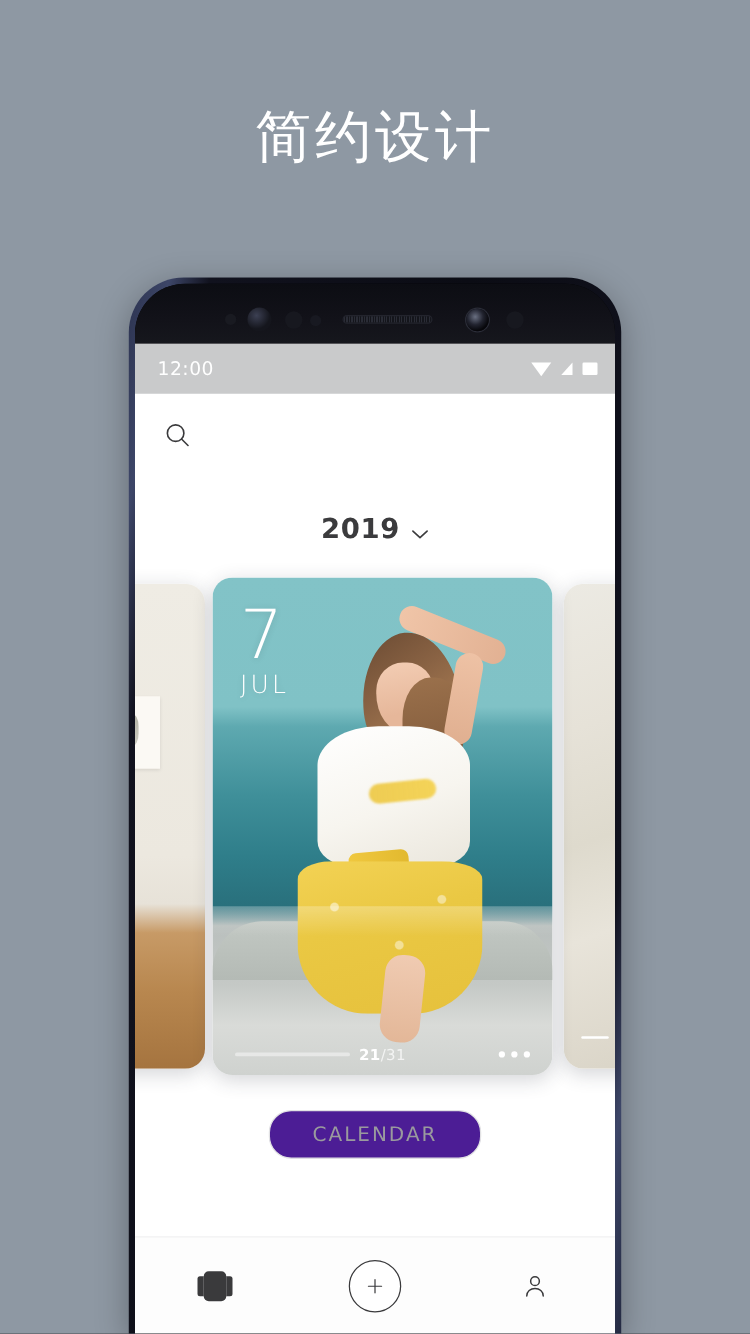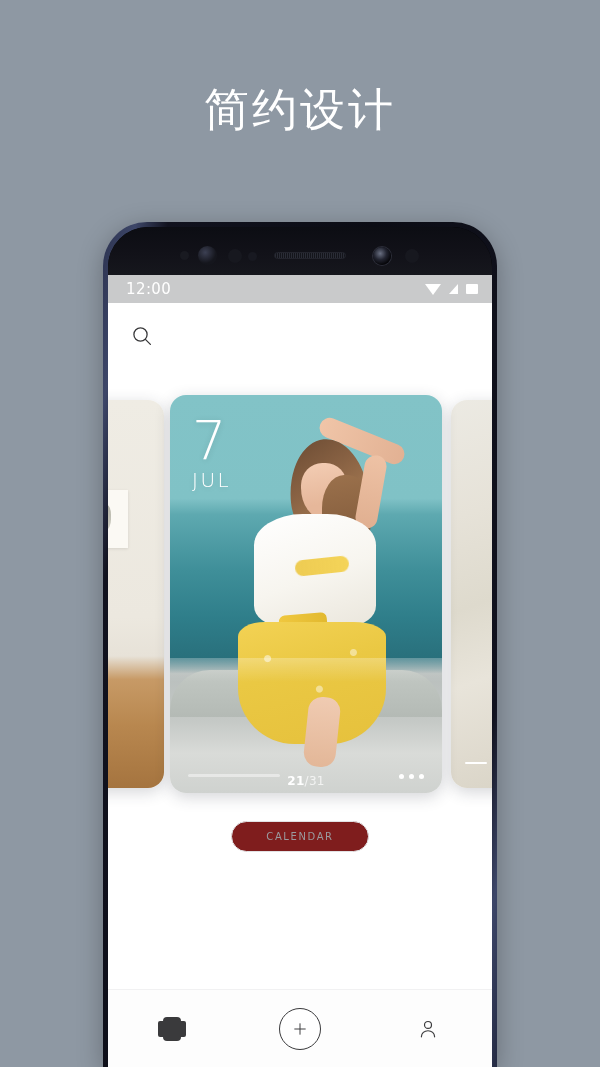--- a/index.html
+++ b/index.html
@@ -73,21 +73,21 @@
   
   .screen {
     position:absolute;
     left:0; right:0; top:48px; bottom:0;
     background:#ffffff;
     overflow:hidden;
   }
 
   
   .statusbar {
-    height:28px;
+    height:40px;
     background:#c9cacb;
     display:flex; align-items:center;
     padding:0 14px 0 18px;
     color:#ffffff;
     font-size:15px;
     letter-spacing:.4px;
     font-family:"DejaVu Sans", sans-serif;
   }
   .statusbar .clock { flex:1; }
   .status-icons { display:flex; align-items:center; gap:8px; }
@@ -234,21 +234,21 @@
     color:#ffffff;
     z-index:4;
     text-shadow:0 1px 6px rgba(0,0,0,.12);
     font-family:"DejaVu Sans", sans-serif;
   }
   .card-day { font-size:54px; font-weight:300; line-height:.95; letter-spacing:1px; }
   .card-month { font-size:20px; font-weight:300; letter-spacing:2.5px; margin-top:2px; }
 
   .card-footer {
     position:absolute; left:0; right:0; bottom:14px;
-    display:flex; 
+    display:flex; align-items:center;
     padding:0 18px;
     z-index:4;
   }
   .progress {
     width:92px; height:3px;
     background:rgba(255,255,255,.45);
     border-radius:2px;
     overflow:hidden;
   }
   .progress-fill { height:100%; width:68%; background:#ffffff; border-radius:2px; }
@@ -292,24 +292,24 @@
     position:absolute; left:14px; bottom:24px; width:22px; height:2px;
     background:#fff; border-radius:2px;
   }
 
   
   .cal-wrap { display:flex; justify-content:center; margin-top:26px; }
   .cal-btn {
     border:1px solid #e2e2e4;
     border-radius:18px;
     padding:9px 34px;
-    font-size:10px;
+    font-size:16px;
     letter-spacing:1.6px;
     color:#9a9a9e;
-    background:#7f1d1d;
+    background:#4c1d95;
     font-family:"DejaVu Sans", sans-serif;
   }
 
   
   .bottom-nav {
     position:absolute; left:0; right:0; bottom:0;
     height:78px;
     background:#fdfdfd;
     border-top:1px solid #f1f1f2;
     display:flex; align-items:center;
@@ -367,20 +367,28 @@
 
       <div class="app-header">
         <span class="search-ic">
           <svg viewBox="0 0 24 24" width="24" height="24" fill="none" stroke="#3a3a3c" stroke-width="1.3">
             <circle cx="10.5" cy="10.5" r="6.6"></circle>
             <line x1="15.4" y1="15.4" x2="20.4" y2="20.4" stroke-linecap="round"></line>
           </svg>
         </span>
       </div>
 
+      <div class="year-row">
+        <span class="year-label">2019</span>
+        <span class="chev">
+          <svg viewBox="0 0 16 10" width="14" height="9" fill="none" stroke="#3b3b3d" stroke-width="1.5" stroke-linecap="round" stroke-linejoin="round">
+            <polyline points="1.5,2 8,8 14.5,2"></polyline>
+          </svg>
+        </span>
+      </div>
 
       <div class="carousel">
 
         <div class="card card-peek-left">
           <div class="art-peek-left">
             <span class="peek-frame"></span>
 
           </div>
         </div>
 

